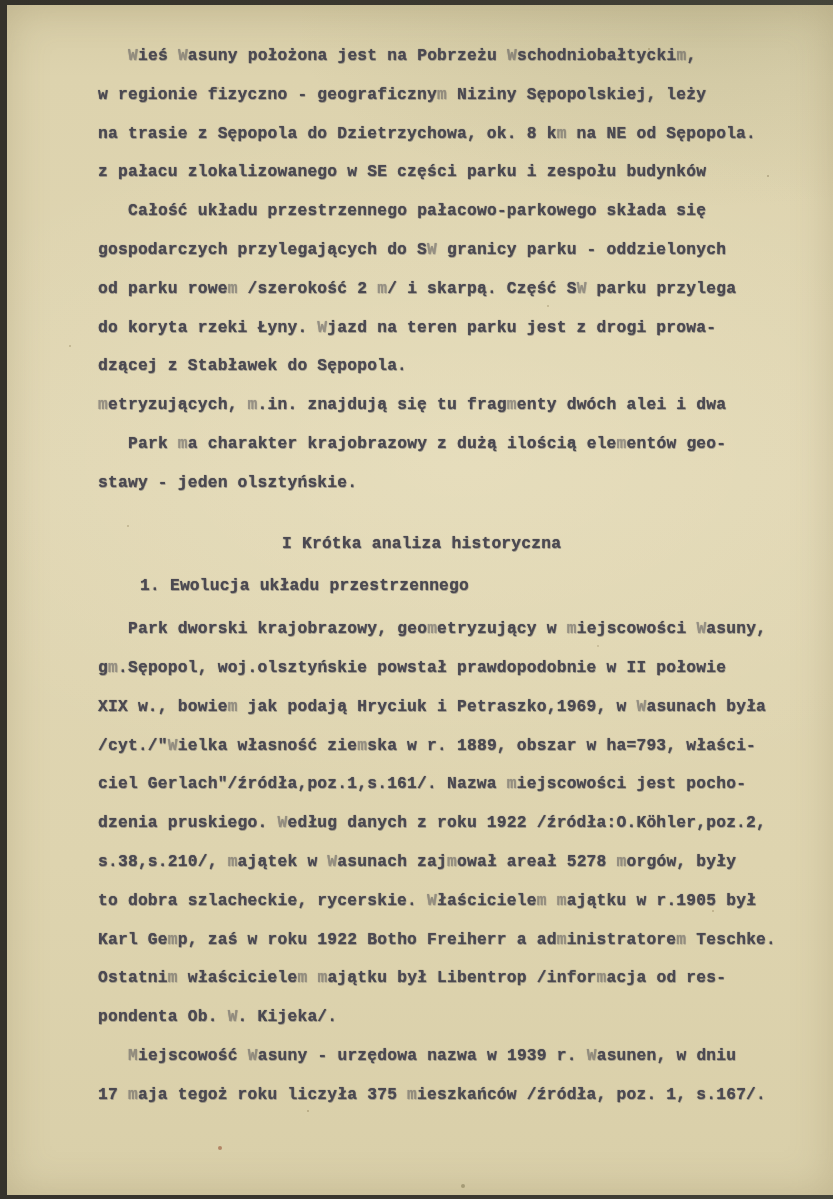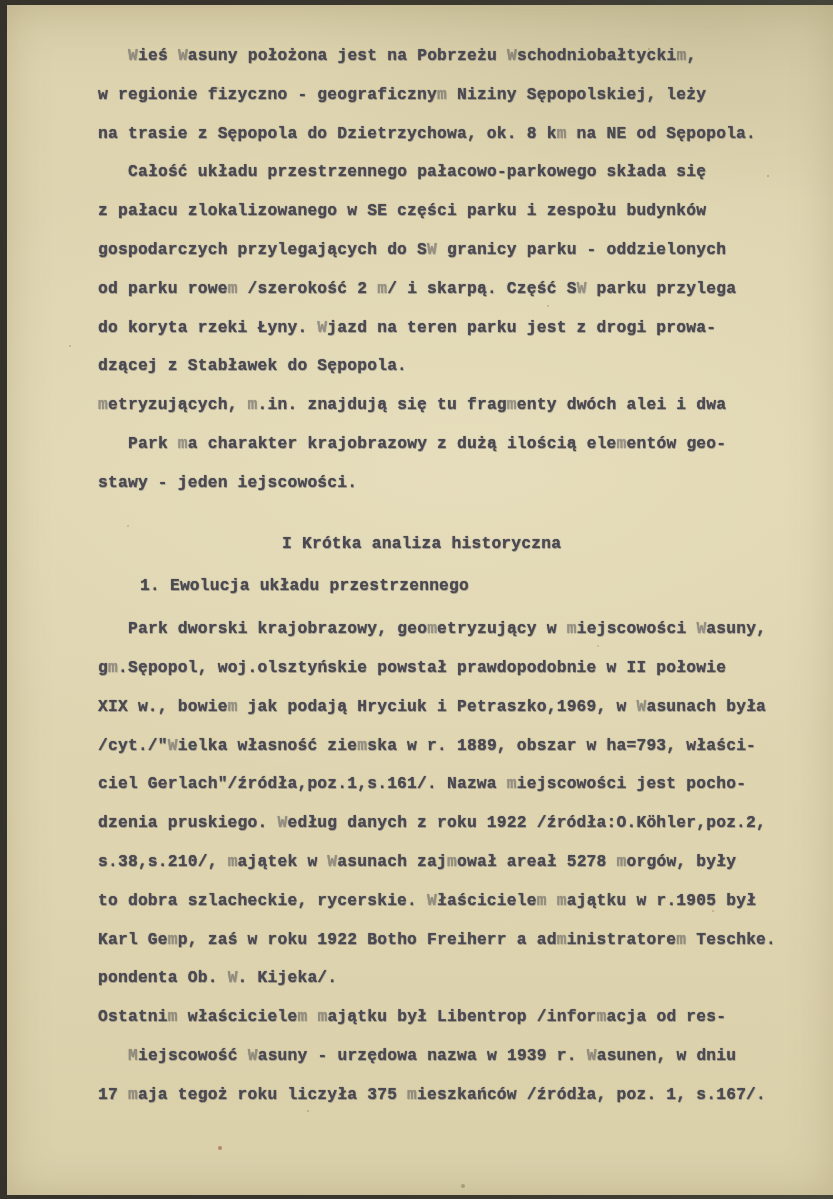--- a/index.html
+++ b/index.html
@@ -67,44 +67,44 @@
 
 <div class="scan">
   <div class="paper">
     <div class="specks"></div>
 
 
     <div class="block intro" id="intro-lines">
         <div class="line ink indent"><span class="f">W</span>ieś <span class="f">W</span>asuny położona jest na Pobrzeżu <span class="f">W</span>schodniobałtycki<span class="f">m</span>,</div>
         <div class="line ink">w regionie fizyczno - geograficzny<span class="f">m</span> Niziny Sępopolskiej, leży</div>
         <div class="line ink">na trasie z Sępopola do Dzietrzychowa, ok. 8 k<span class="f">m</span> na NE od Sępopola.</div>
+        <div class="line ink">z pałacu zlokalizowanego w SE części parku i zespołu budynków</div>
         <div class="line ink indent">Całość układu przestrzennego pałacowo-parkowego składa się</div>
-        <div class="line ink">z pałacu zlokalizowanego w SE części parku i zespołu budynków</div>
         <div class="line ink">gospodarczych przylegających do S<span class="f">W</span> granicy parku - oddzielonych</div>
         <div class="line ink">od parku rowe<span class="f">m</span> /szerokość 2 <span class="f">m</span>/ i skarpą. Część S<span class="f">W</span> parku przylega</div>
         <div class="line ink">do koryta rzeki Łyny. <span class="f">W</span>jazd na teren parku jest z drogi prowa-</div>
         <div class="line ink">dzącej z Stabławek do Sępopola.</div>
         <div class="line ink"><span class="f">m</span>etryzujących, <span class="f">m</span>.in. znajdują się tu frag<span class="f">m</span>enty dwóch alei i dwa</div>
         <div class="line ink indent">Park <span class="f">m</span>a charakter krajobrazowy z dużą ilością ele<span class="f">m</span>entów geo-</div>
-        <div class="line ink">stawy - jeden iejscowości.</div>
+        <div class="line ink">stawy - jeden olsztyńskie.</div>
       </div>
 
     <h2 class="ink heading">I Krótka analiza historyczna</h2>
 
     <h3 class="ink subheading">1. Ewolucja układu przestrzennego</h3>
 
     <div class="block history" id="history-lines">
         <div class="line ink indent">Park dworski krajobrazowy, geo<span class="f">m</span>etryzujący w <span class="f">m</span>iejscowości <span class="f">W</span>asuny,</div>
         <div class="line ink">g<span class="f">m</span>.Sępopol, woj.olsztyńskie powstał prawdopodobnie w II połowie</div>
         <div class="line ink">XIX w., bowie<span class="f">m</span> jak podają Hryciuk i Petraszko,1969, w <span class="f">W</span>asunach była</div>
         <div class="line ink">/cyt./"<span class="f">W</span>ielka własność zie<span class="f">m</span>ska w r. 1889, obszar w ha=793, właści-</div>
         <div class="line ink">ciel Gerlach"/źródła,poz.1,s.161/. Nazwa <span class="f">m</span>iejscowości jest pocho-</div>
         <div class="line ink">dzenia pruskiego. <span class="f">W</span>edług danych z roku 1922 /źródła:O.Köhler,poz.2,</div>
         <div class="line ink">s.38,s.210/, <span class="f">m</span>ajątek w <span class="f">W</span>asunach zaj<span class="f">m</span>ował areał 5278 <span class="f">m</span>orgów, były</div>
         <div class="line ink">to dobra szlacheckie, rycerskie. <span class="f">W</span>łaściciele<span class="f">m</span> <span class="f">m</span>ajątku w r.1905 był</div>
         <div class="line ink">Karl Ge<span class="f">m</span>p, zaś w roku 1922 Botho Freiherr a ad<span class="f">m</span>inistratore<span class="f">m</span> Teschke.</div>
+        <div class="line ink">Ostatni<span class="f">m</span> właściciele<span class="f">m</span> <span class="f">m</span>ajątku był Libentrop /infor<span class="f">m</span>acja od res-</div>
         <div class="line ink">pondenta Ob. <span class="f">W</span>. Kijeka/.</div>
-        <div class="line ink">Ostatni<span class="f">m</span> właściciele<span class="f">m</span> <span class="f">m</span>ajątku był Libentrop /infor<span class="f">m</span>acja od res-</div>
         <div class="line ink indent"><span class="f">M</span>iejscowość <span class="f">W</span>asuny - urzędowa nazwa w 1939 r. <span class="f">W</span>asunen, w dniu</div>
         <div class="line ink">17 <span class="f">m</span>aja tegoż roku liczyła 375 <span class="f">m</span>ieszkańców /źródła, poz. 1, s.167/.</div>
       </div>
   </div>
 </div>
 
 </body></html>

